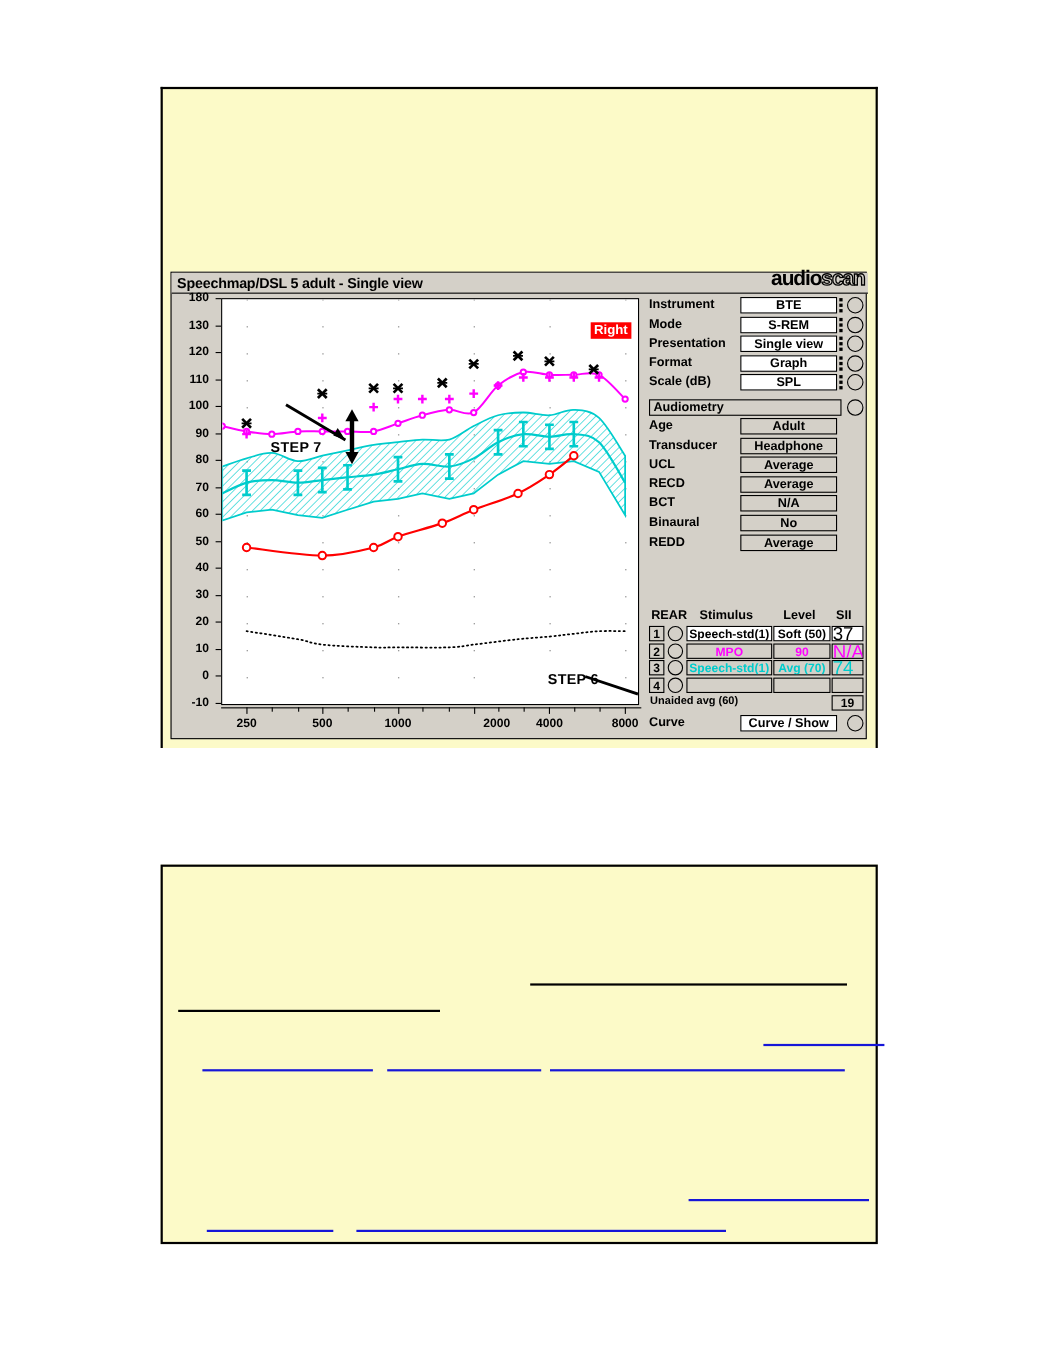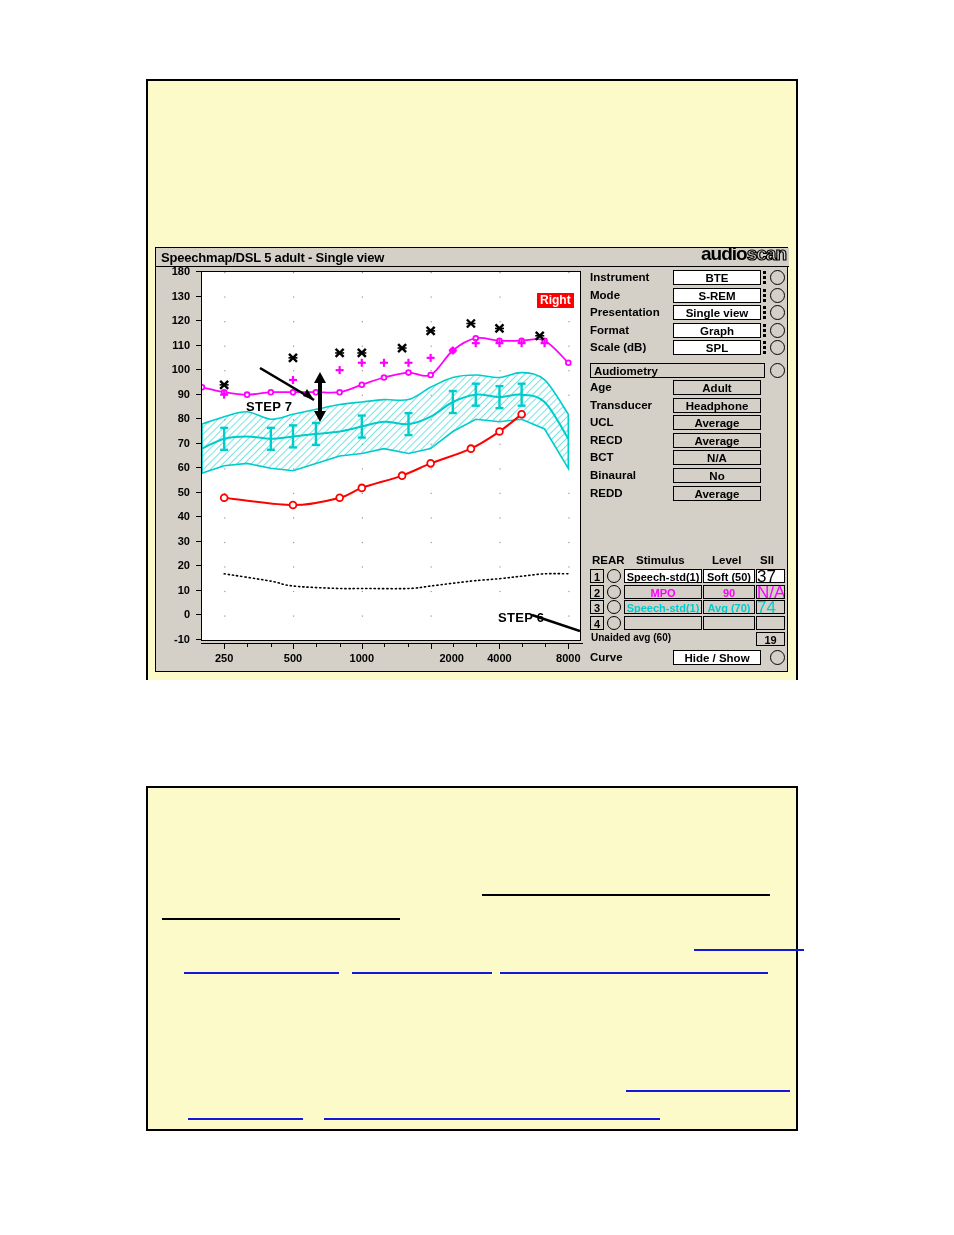--- a/index.html
+++ b/index.html
@@ -552,21 +552,21 @@
           </div>
         </div>
 
       <div id="unaided-row">
         <div class="lbl">Unaided avg (60)</div>
         <div class="val">19</div>
       </div>
 
       <div id="curve-row">
         <div class="lbl">Curve</div>
-        <div class="btn">Hide / Show</div>
+        <div class="btn">Curve / Show</div>
         <div class="knob"></div>
       </div>
     </div>
   </div>
 </div>
 
 <div class="note-box" id="note-bottom">
   <div class="rule" style="left:14px;top:130px;width:238px;"></div>
   <div class="rule" style="left:334px;top:106px;width:288px;"></div>
   <div class="rule blue" style="left:546px;top:161px;width:110px;"></div>

